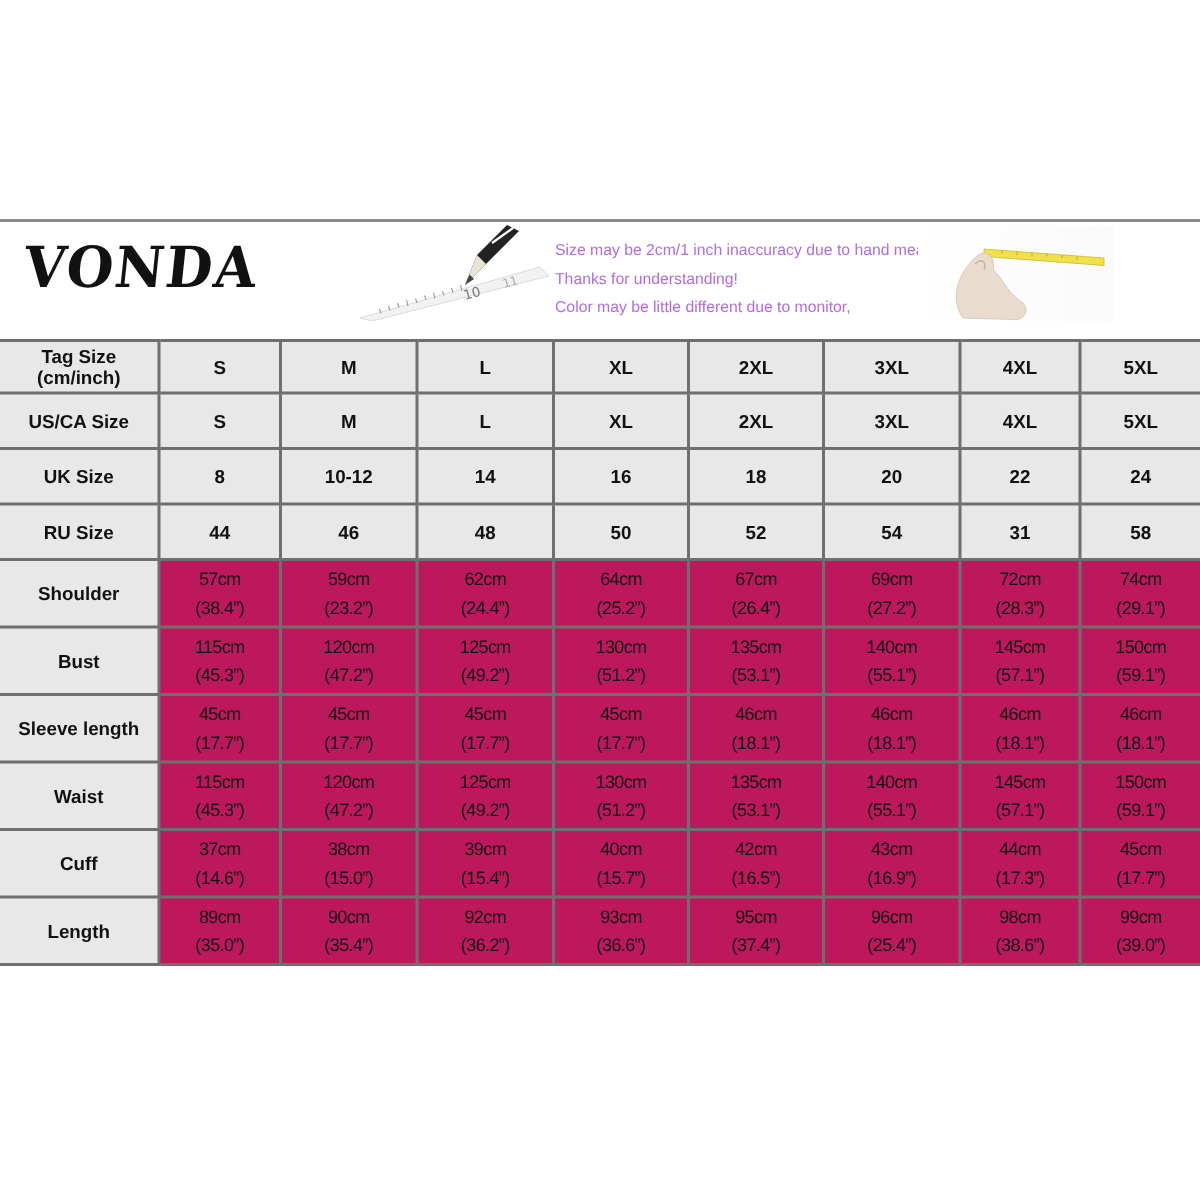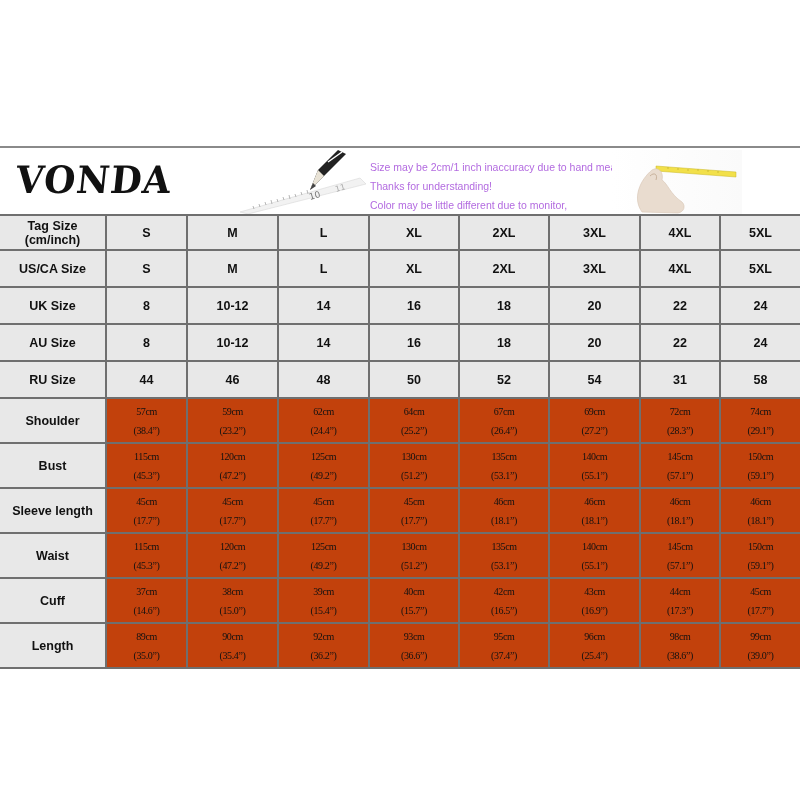--- a/index.html
+++ b/index.html
@@ -17,30 +17,30 @@
     letter-spacing: 1px; color: #111; transform: skewX(-6deg) scaleY(1.05);
   }
   .pencil-art { position: absolute; left: 240px; top: 2px; width: 130px; height: 64px; }
   .notice {
     position: absolute; left: 370px; top: 10px; font-size: 10.5px; color: #b36be0; line-height: 19px;
   }
   .notice div { white-space: nowrap; }
   .hand-art { position: absolute; left: 612px; top: 2px; width: 130px; height: 64px; background: linear-gradient(90deg,#fff 0%, #fafafa 100%); }
 
   table.size {
-    position: absolute; left: 0; top: 214px; width: 800px; border-collapse: collapse; table-layout: fixed;
+    position: absolute; left: 0; top: 226px; width: 800px; border-collapse: collapse; table-layout: fixed;
   }
   table.size td {
     border: 2px solid #6f6f6f; text-align: center; vertical-align: middle; padding: 0; box-sizing: border-box;
   }
   table.size tr td:first-child { border-left: none; }
   table.size tr td:last-child { border-right: none; }
   .hdr td { background: #e8e8e8; font-weight: bold; font-size: 12.5px; }
   .lbl { background: #e8e8e8; font-weight: bold; font-size: 12.5px; }
-  .val { background: #c2410c; font-size: 10px; line-height: 19px; font-family: Liberation Serif, serif; letter-spacing: -0.4px; }
+  .val { background: #be185d; font-size: 12px; line-height: 19px; font-family: Liberation Sans, sans-serif; letter-spacing: -0.4px; }
   .val span { display: block; }
   .r-tag { height: 35px; }
   .r-sm { height: 37px; }
   .r-data { height: 45px; }
 </style>
 </head>
 <body>
 
 <div class="banner">
   <div class="logo">VONDA</div>
@@ -131,31 +131,20 @@
       <td>8</td>
       <td>10-12</td>
       <td>14</td>
       <td>16</td>
       <td>18</td>
       <td>20</td>
       <td>22</td>
       <td>24</td>
     </tr>
     <tr class="hdr r-sm">
-      <td>AU Size</td>
-      <td>8</td>
-      <td>10-12</td>
-      <td>14</td>
-      <td>16</td>
-      <td>18</td>
-      <td>20</td>
-      <td>22</td>
-      <td>24</td>
-    </tr>
-    <tr class="hdr r-sm">
       <td>RU Size</td>
       <td>44</td>
       <td>46</td>
       <td>48</td>
       <td>50</td>
       <td>52</td>
       <td>54</td>
       <td>31</td>
       <td>58</td>
     </tr>

